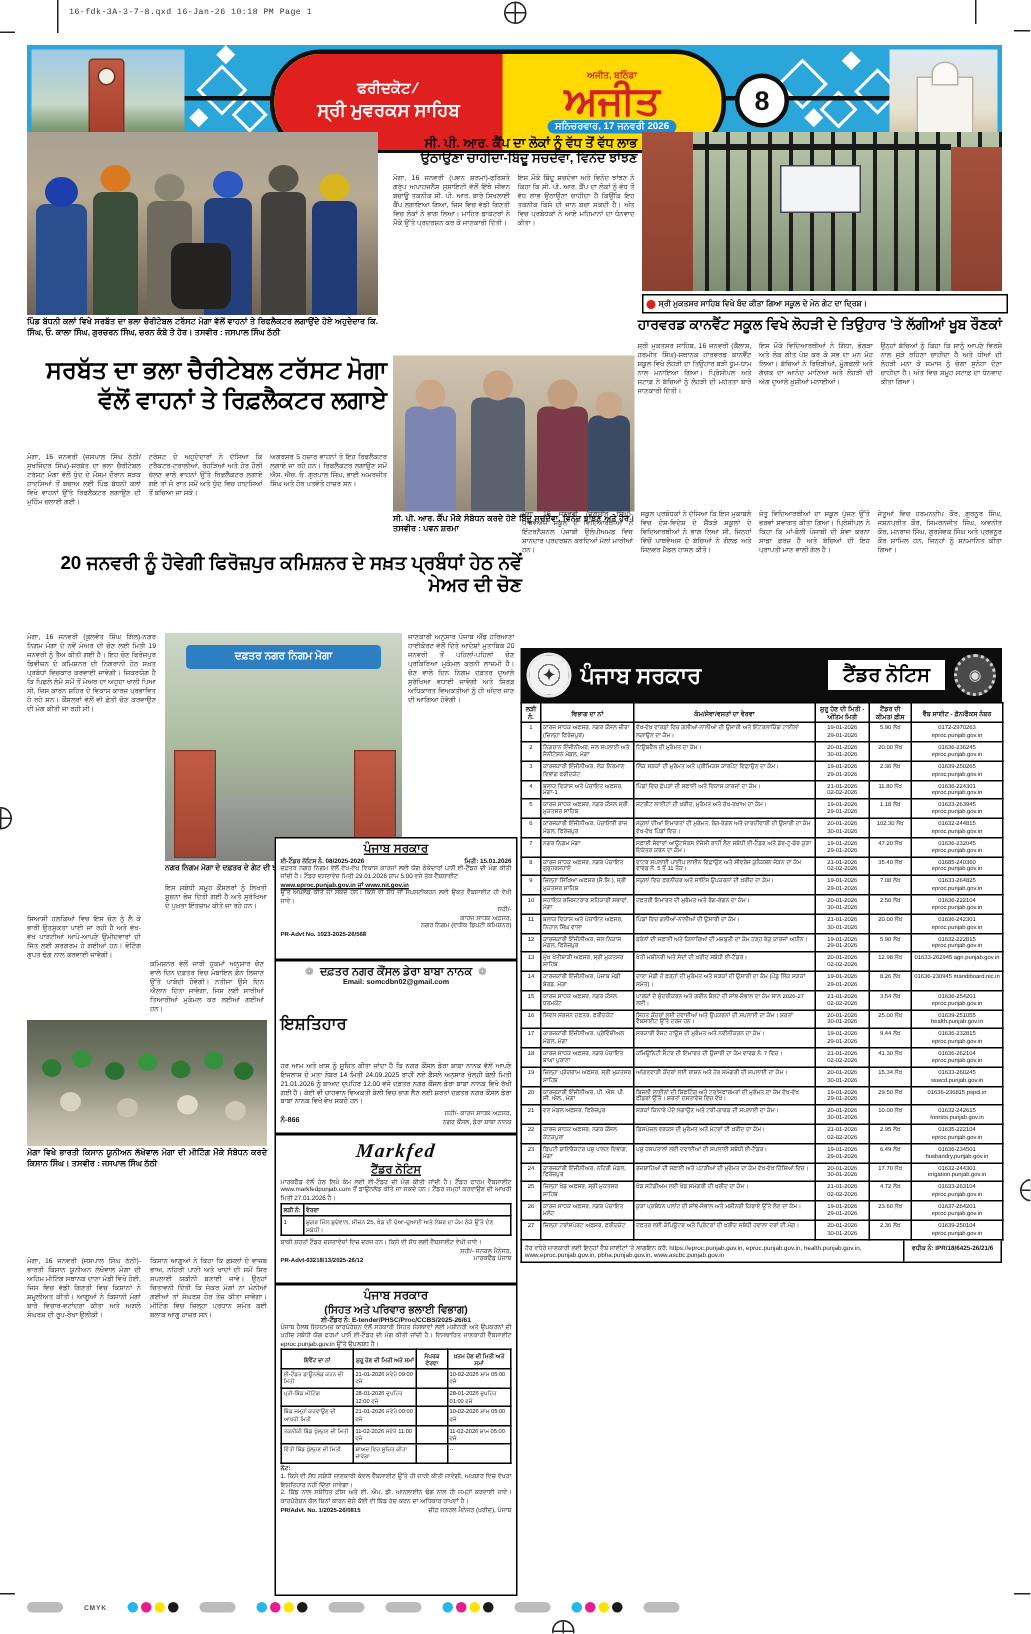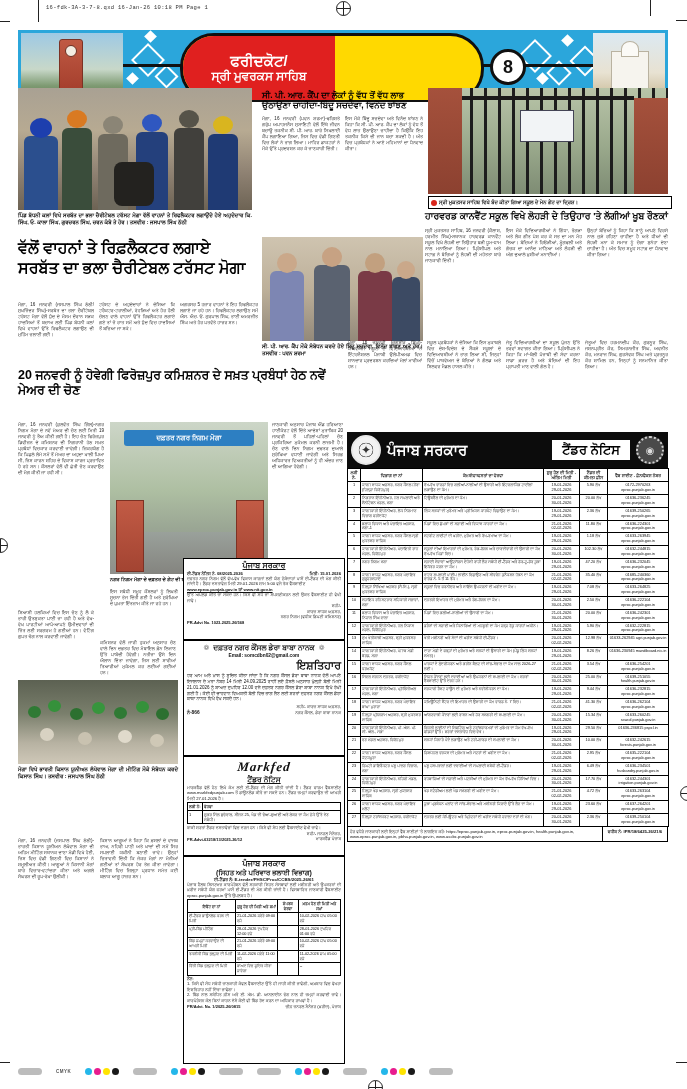--- a/index.html
+++ b/index.html
@@ -35,21 +35,21 @@
   .torso{position:absolute;border-radius:6px 6px 0 0;}
   .ph-gate{background:
      repeating-linear-gradient(90deg,#1d1d1d 0 3px,transparent 3px 14px),
      linear-gradient(180deg,#b8c4a8 0%,#9aa98c 55%,#7e8c74 100%);}
   .ph-cpr{background:linear-gradient(180deg,#cfc4b0 0%,#bdb09a 50%,#93897a 100%);}
   .ph-nn{background:linear-gradient(180deg,#cdd6c8 0%,#aebfa2 45%,#9aa694 70%,#8f8f8b 100%);}
   .ph-kisan{background:linear-gradient(180deg,#5c6152 0%,#7a7f6c 40%,#b7b2a2 75%,#cfc8b8 100%);}
   .sign-band{position:absolute;background:#2d7fc2;color:#fff;font-weight:bold;text-align:center;}
   .pillar{position:absolute;background:linear-gradient(180deg,#c25b45,#a34432);border:1px solid #7c3224;}
   
-  .hl{font-weight:bold;color:#000;text-align:left;line-height:1.22;}
+  .hl{font-weight:bold;color:#000;text-align:right;line-height:1.22;}
   .col{font-size:4.6px;line-height:1.3;text-align:justify;color:#1b1b1b;overflow:hidden;}
   .capn{font-size:5.4px;font-weight:bold;line-height:1.25;color:#000;text-align:justify;}
   .subhead{background:#FAE2C6;color:#222;font-weight:bold;text-align:center;}
   .capbox{border:1px solid #000;display:flex;align-items:center;gap:2px;padding:0 2px;background:#fff;}
   .reddot{width:6px;height:6px;border-radius:50%;background:#D9261C;flex:0 0 auto;}
   
   .nbox{border:1.5px solid #000;background:#fff;padding:2px 3px;overflow:hidden;}
   .nbox h4{margin:0;text-align:center;font-size:8px;text-decoration:underline;}
   .tiny{font-size:4.2px;line-height:1.3;text-align:justify;}
   .sig{font-size:4.2px;text-align:right;line-height:1.3;}
@@ -113,22 +113,27 @@
   <div class="mast-ph" style="left:3px;width:102px;background:linear-gradient(180deg,#9ec9e4 0%,#c8d8c9 55%,#7e9a72 80%,#5d7a52 100%);">
     <div class="abs" style="left:38px;top:6px;width:22px;height:48px;background:linear-gradient(180deg,#c05a43,#a6402e);border:1px solid #7c3224;border-radius:3px 3px 0 0;"></div>
     <div class="abs" style="left:44px;top:12px;width:10px;height:10px;border-radius:50%;background:#f3ede2;border:1px solid #6b2f22;"></div>
   </div>
   <div class="mast-ph" style="right:3px;width:72px;background:linear-gradient(180deg,#dce9f2 0%,#e8e2d2 60%,#c8b995 100%);">
     <div class="abs" style="left:18px;top:18px;width:36px;height:40px;background:#f6f4ee;border:1px solid #b9b2a0;"></div>
     <div class="abs" style="left:28px;top:8px;width:16px;height:14px;background:#fbfaf6;border:1px solid #b9b2a0;border-radius:50% 50% 0 0;"></div>
   </div>
   <div class="capsule">
     <div class="cap-red">
-      <span style="font-size:15px;">ਫਰੀਦਕੋਟ/</span>
+      <span style="font-size:10px;font-family:Liberation Mono, monospace;">ਫਰੀਦਕੋਟ/</span>
       <span style="font-size:12px;">ਸ੍ਰੀ ਮੁਵਰਕਸ ਸਾਹਿਬ</span>
+    </div>
+    <div class="cap-yel">
+      <span class="brand-top">ਅਜੀਤ, ਬਠਿੰਡਾ</span>
+      <span class="brand">ਅਜੀਤ</span>
+      <span class="date-strip">ਸਨਿਚਰਵਾਰ, 17 ਜਨਵਰੀ 2026</span>
     </div>
   </div>
   <div class="pageno">8</div>
 </div>
 
 <div class="ph ph-trust" style="left:18px;top:88px;width:234px;height:122px;">
   <div class="torso" style="left:6px;top:48px;width:34px;height:74px;background:#2b4f8e;"></div>
   <div class="blob" style="left:12px;top:30px;width:22px;height:20px;background:#1d3fae;"></div>
   <div class="torso" style="left:44px;top:40px;width:30px;height:82px;background:#3a4d3b;"></div>
   <div class="blob" style="left:49px;top:22px;width:20px;height:18px;background:#d97a22;"></div>
@@ -137,22 +142,22 @@
   <div class="torso" style="left:118px;top:44px;width:32px;height:78px;background:#24407c;"></div>
   <div class="blob" style="left:124px;top:26px;width:20px;height:18px;background:#2f57c0;"></div>
   <div class="torso" style="left:156px;top:40px;width:30px;height:82px;background:#41403c;"></div>
   <div class="blob" style="left:161px;top:22px;width:20px;height:18px;background:#565349;"></div>
   <div class="torso" style="left:190px;top:46px;width:30px;height:76px;background:#1f3a74;"></div>
   <div class="blob" style="left:195px;top:28px;width:20px;height:18px;background:#d9b51f;"></div>
   <div class="blob" style="left:96px;top:74px;width:40px;height:44px;background:#23221f;border-radius:8px;"></div>
 </div>
 <div class="abs capn" style="left:18px;top:212px;width:234px;height:24px;">ਪਿੰਡ ਬੱਧਨੀ ਕਲਾਂ ਵਿਖੇ ਸਰਬੱਤ ਦਾ ਭਲਾ ਚੈਰੀਟੇਬਲ ਟਰੱਸਟ ਮੋਗਾ ਵੱਲੋਂ ਵਾਹਨਾਂ ਤੇ ਰਿਫਲੈਕਟਰ ਲਗਾਉਂਦੇ ਹੋਏ ਅਹੁਦੇਦਾਰ ਕਿ. ਸਿੰਘ, ਓ. ਕਾਲਾ ਸਿੰਘ, ਗੁਰਚਰਨ ਸਿੰਘ, ਚਰਨ ਕੰਬੋ ਤੇ ਹੋਰ।     ਤਸਵੀਰ : ਜਸਪਾਲ ਸਿੰਘ ਠੱਠੀ</div>
 <div class="abs hl" style="left:18px;top:238px;width:240px;font-size:16px;">
+  <div>ਸਰਬੱਤ ਦਾ ਭਲਾ ਚੈਰੀਟੇਬਲ ਟਰੱਸਟ ਮੋਗਾ</div>
   <div>ਵੱਲੋਂ ਵਾਹਨਾਂ ਤੇ ਰਿਫ਼ਲੈਕਟਰ ਲਗਾਏ</div>
-  <div>ਸਰਬੱਤ ਦਾ ਭਲਾ ਚੈਰੀਟੇਬਲ ਟਰੱਸਟ ਮੋਗਾ</div>
 </div>
 <div class="abs col" style="left:18px;top:302px;width:76px;height:64px;">ਮੋਗਾ, 16 ਜਨਵਰੀ (ਜਸਪਾਲ ਸਿੰਘ ਠੱਠੀ/ਸੁਖਜਿੰਦਰ ਸਿੰਘ)-ਸਰਬੱਤ ਦਾ ਭਲਾ ਚੈਰੀਟੇਬਲ ਟਰੱਸਟ ਮੋਗਾ ਵੱਲੋਂ ਧੁੰਦ ਦੇ ਮੌਸਮ ਦੌਰਾਨ ਸੜਕ ਹਾਦਸਿਆਂ ਤੋਂ ਬਚਾਅ ਲਈ ਪਿੰਡ ਬੱਧਨੀ ਕਲਾਂ ਵਿਖੇ ਵਾਹਨਾਂ ਉੱਤੇ ਰਿਫਲੈਕਟਰ ਲਗਾਉਣ ਦੀ ਮੁਹਿੰਮ ਚਲਾਈ ਗਈ।</div>
 <div class="abs col" style="left:99px;top:302px;width:76px;height:64px;">ਟਰੱਸਟ ਦੇ ਅਹੁਦੇਦਾਰਾਂ ਨੇ ਦੱਸਿਆ ਕਿ ਟਰੈਕਟਰ-ਟਰਾਲੀਆਂ, ਰੇਹੜਿਆਂ ਅਤੇ ਹੋਰ ਹੌਲੀ ਚੱਲਣ ਵਾਲੇ ਵਾਹਨਾਂ ਉੱਤੇ ਰਿਫਲੈਕਟਰ ਲਗਾਏ ਗਏ ਤਾਂ ਜੋ ਰਾਤ ਸਮੇਂ ਅਤੇ ਧੁੰਦ ਵਿਚ ਹਾਦਸਿਆਂ ਤੋਂ ਬਚਿਆ ਜਾ ਸਕੇ।</div>
 <div class="abs col" style="left:180px;top:302px;width:78px;height:64px;">ਅਗਰਸਰ 5 ਹਜ਼ਾਰ ਵਾਹਨਾਂ ਤੇ ਇਹ ਰਿਫਲੈਕਟਰ ਲਗਾਏ ਜਾ ਰਹੇ ਹਨ। ਰਿਫਲੈਕਟਰ ਲਗਾਉਣ ਸਮੇਂ ਐਸ. ਐਚ. ਓ. ਗੁਰਪਾਲ ਸਿੰਘ, ਭਾਈ ਅਮਰਜੀਤ ਸਿੰਘ ਅਤੇ ਹੋਰ ਪਤਵੰਤੇ ਹਾਜ਼ਰ ਸਨ।</div>
 
 <div class="abs hl" style="left:262px;top:90px;width:163px;font-size:8.6px;">
   <div>ਸੀ. ਪੀ. ਆਰ. ਕੈਂਪ ਦਾ ਲੋਕਾਂ ਨੂੰ ਵੱਧ ਤੋਂ ਵੱਧ ਲਾਭ</div>
   <div>ਉਠਾਉਣਾ ਚਾਹੀਦਾ-ਬਿੰਦੂ ਸਚਦੇਵਾ, ਵਿਨੋਦ ਝਾਂਝਣ</div>
 </div>
 <div class="abs col" style="left:262px;top:116px;width:78px;height:118px;">ਮੋਗਾ, 16 ਜਨਵਰੀ (ਪਵਨ ਸ਼ਰਮਾ)-ਫਰਿਸ਼ਤੇ ਗਰੁੱਪ ਅਪਾਹਜਨੈਸ ਸੁਸਾਇਟੀ ਵੱਲੋਂ ਇੱਥੇ ਜੀਵਨ ਬਚਾਊ ਤਕਨੀਕ ਸੀ. ਪੀ. ਆਰ. ਬਾਰੇ ਸਿਖਲਾਈ ਕੈਂਪ ਲਗਾਇਆ ਗਿਆ, ਜਿਸ ਵਿਚ ਵੱਡੀ ਗਿਣਤੀ ਵਿਚ ਲੋਕਾਂ ਨੇ ਭਾਗ ਲਿਆ। ਮਾਹਿਰ ਡਾਕਟਰਾਂ ਨੇ ਮੌਕੇ ਉੱਤੇ ਪ੍ਰਦਰਸ਼ਨ ਕਰ ਕੇ ਜਾਣਕਾਰੀ ਦਿੱਤੀ।</div>
@@ -237,21 +242,21 @@
   <div style="font-size:4px;font-weight:bold;">PR-Advt No. 1023-2025-26/568</div>
 </div>
 
 <div class="abs nbox" style="left:183px;top:640px;width:154px;height:110px;">
   <div style="display:flex;align-items:center;justify-content:center;gap:4px;">
     <span style="font-size:7px;color:#888;">❁</span>
     <span style="font-size:7.5px;font-weight:bold;">ਦਫ਼ਤਰ ਨਗਰ ਕੌਂਸਲ ਡੇਰਾ ਬਾਬਾ ਨਾਨਕ</span>
     <span style="font-size:7px;color:#888;">❁</span>
   </div>
   <div style="text-align:center;font-size:4.8px;font-weight:bold;">Email: somcdbn02@gmail.com</div>
-  <div style="text-align:right;font-size:11px;font-weight:bold;margin:1px 0;">ਇਸ਼ਤਿਹਾਰ</div>
+  <div style="text-align:left;font-size:11px;font-weight:bold;margin:19px 0;">ਇਸ਼ਤਿਹਾਰ</div>
   <div class="tiny" style="font-size:4.5px;">ਹਰ ਆਮ ਅਤੇ ਖ਼ਾਸ ਨੂੰ ਸੂਚਿਤ ਕੀਤਾ ਜਾਂਦਾ ਹੈ ਕਿ ਨਗਰ ਕੌਂਸਲ ਡੇਰਾ ਬਾਬਾ ਨਾਨਕ ਵੱਲੋਂ ਆਪਣੇ ਇਜਲਾਸ ਦੇ ਮਤਾ ਨੰਬਰ 14 ਮਿਤੀ 24.09.2025 ਰਾਹੀਂ ਲਏ ਫ਼ੈਸਲੇ ਅਨੁਸਾਰ ਖੁੱਲ੍ਹੀ ਬੋਲੀ ਮਿਤੀ 21.01.2026 ਨੂੰ ਬਾਅਦ ਦੁਪਹਿਰ 12.00 ਵਜੇ ਦਫ਼ਤਰ ਨਗਰ ਕੌਂਸਲ ਡੇਰਾ ਬਾਬਾ ਨਾਨਕ ਵਿਖੇ ਰੱਖੀ ਗਈ ਹੈ। ਕੋਈ ਵੀ ਚਾਹਵਾਨ ਵਿਅਕਤੀ ਬੋਲੀ ਵਿਚ ਭਾਗ ਲੈਣ ਲਈ ਸ਼ਰਤਾਂ ਦਫ਼ਤਰ ਨਗਰ ਕੌਂਸਲ ਡੇਰਾ ਬਾਬਾ ਨਾਨਕ ਵਿਖੇ ਵੇਖ ਸਕਦੇ ਹਨ।</div>
   <div style="display:flex;justify-content:space-between;align-items:flex-end;margin-top:2px;">
     <span style="font-size:4.8px;font-weight:bold;">ਨੰ-866</span>
     <span class="sig">
       <div>ਸਹੀ/- ਕਾਰਜ ਸਾਧਕ ਅਫ਼ਸਰ,</div>
       <div>ਨਗਰ ਕੌਂਸਲ, ਡੇਰਾ ਬਾਬਾ ਨਾਨਕ</div>
     </span>
   </div>
 </div>
 

